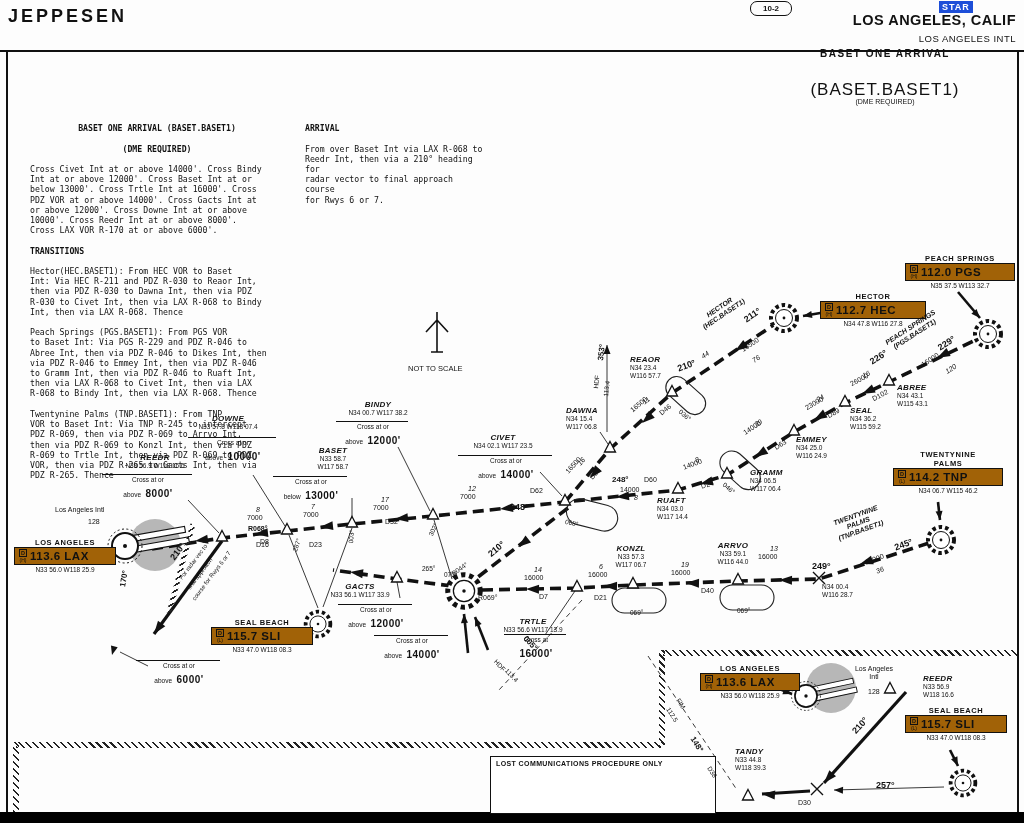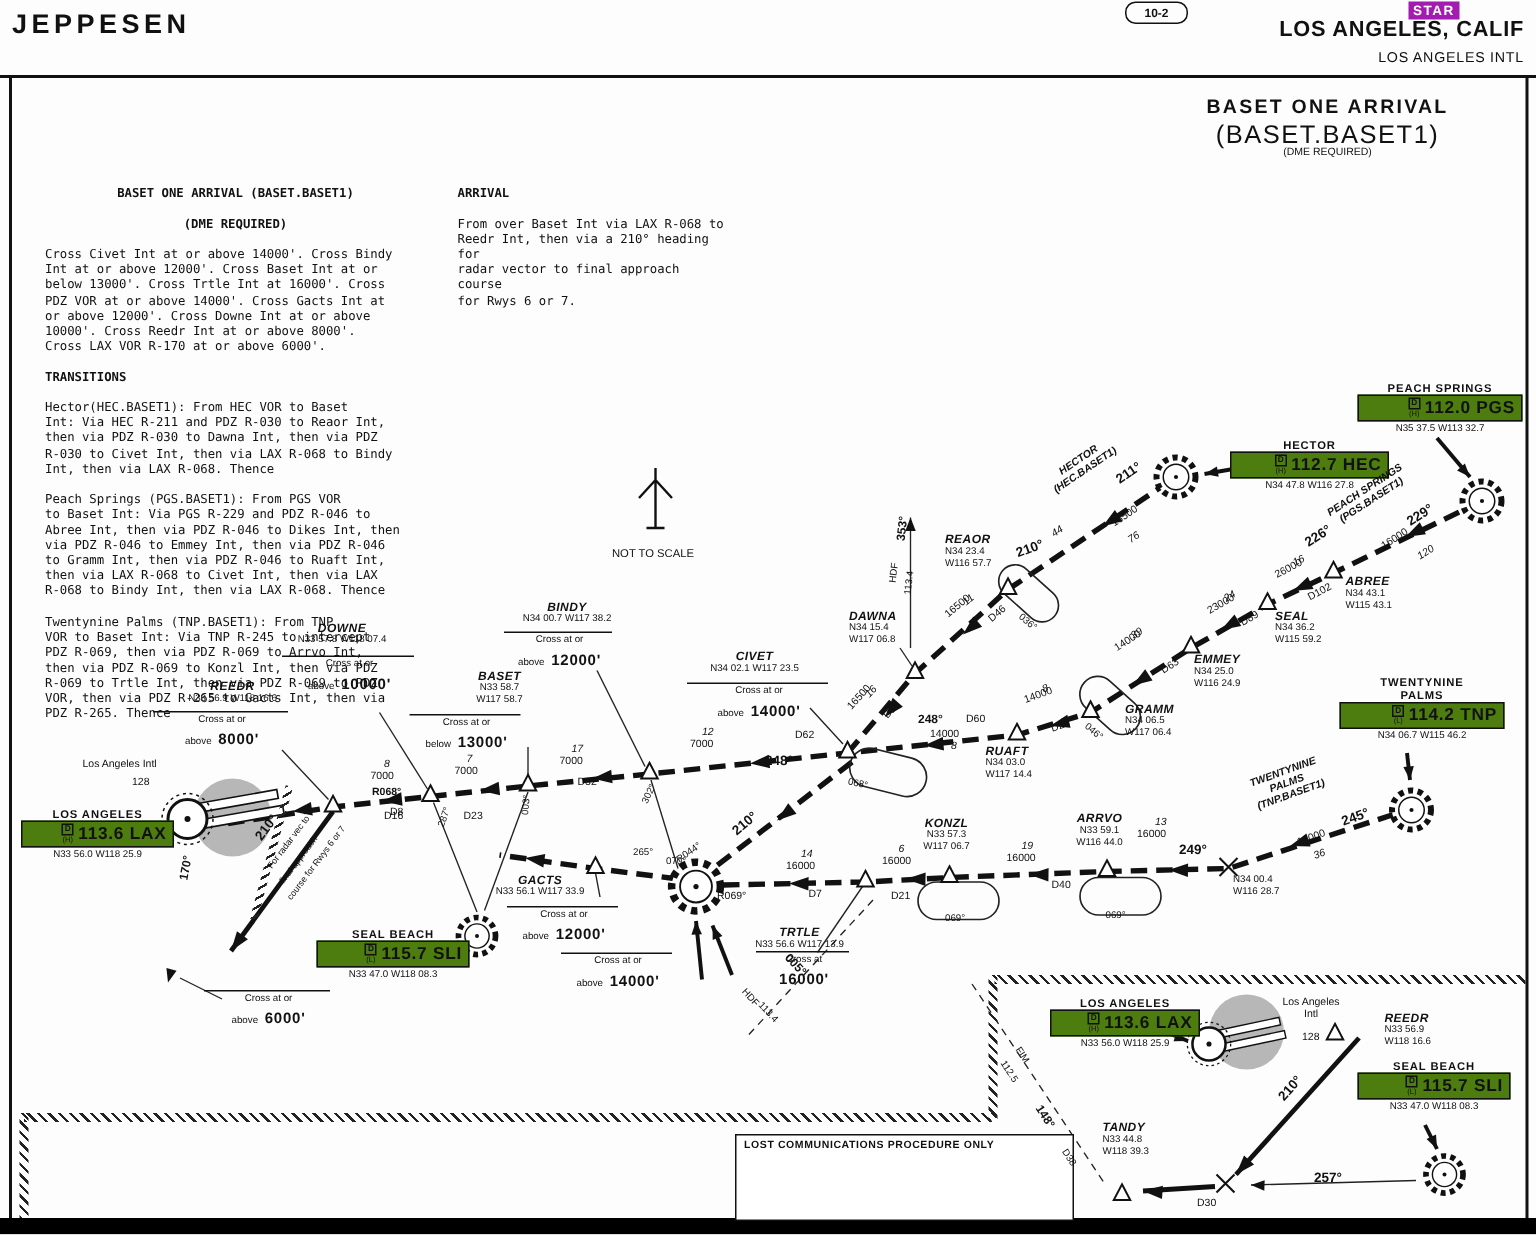--- a/index.html
+++ b/index.html
@@ -17,21 +17,21 @@
   .s9{font-size:9px}.s8{font-size:8px}.s75{font-size:7.5px}.s65{font-size:6.5px}.s6{font-size:6px}
   .ctr{text-align:center}
   .wname{font:italic 700 8px "Liberation Sans",sans-serif;letter-spacing:.3px}
   .wcoord{font:6.5px "Liberation Sans",sans-serif;white-space:pre-line;line-height:1.25}
   .xbox{position:absolute;border-top:1.2px solid #111;padding:1px 2px 0 4px;text-align:center}
   .xpre{font:6.5px "Liberation Sans",sans-serif}
   .xword{font:6.5px "Liberation Sans",sans-serif}
   .xalt{font:700 10px "Liberation Sans",sans-serif;letter-spacing:.5px}
   .nav{position:absolute;text-align:center}
   .nav-name{font:700 7.5px "Liberation Sans",sans-serif;letter-spacing:.6px;white-space:pre-line;line-height:1.2}
-  .nav-box{border:1.6px solid #111;padding:1px 4px;display:flex;align-items:center;justify-content:flex-end;gap:3px;background:#4d7c0f}
+  .nav-box{border:1.6px solid #111;padding:1px 4px;display:flex;align-items:center;justify-content:flex-start;gap:3px;background:#a16207}
   .nav-dc{display:flex;flex-direction:column;align-items:center;line-height:1}
   .nav-d{font:700 5.5px "Liberation Sans",sans-serif;border:.8px solid #111;padding:0 1px}
   .nav-cls{font:5px "Liberation Sans",sans-serif}
   .nav-freq{font:700 11.5px "Liberation Sans",sans-serif;letter-spacing:.5px;white-space:nowrap}
   .nav-coord{font:6.5px "Liberation Sans",sans-serif;margin-top:1px;white-space:nowrap}
   .tb{position:absolute;font:8.2px "DejaVu Sans Mono",monospace;line-height:10.2px;white-space:pre-line}
   .tb .t{font-weight:700;text-align:center}
   .hatch{position:absolute;background:repeating-linear-gradient(45deg,#222 0 1.6px,transparent 1.6px 5px)}
   .blk{position:absolute;background:#000}
   .fr{position:absolute;background:#111}
@@ -211,24 +211,24 @@
   <div class="fr" style="left:1017px;top:52px;width:1.5px;height:760px"></div>
   <div class="blk" style="left:0;top:812px;width:1024px;height:11px"></div>
   <div class="hatch" style="left:663px;top:650px;width:354px;height:6px"></div>
   <div class="hatch" style="left:659px;top:650px;width:6px;height:97px"></div>
   <div class="hatch" style="left:16px;top:742px;width:648px;height:6px"></div>
   <div class="hatch" style="left:13px;top:742px;width:6px;height:70px"></div>
   <div class="hatch" style="left:135px;top:566px;width:92px;height:5px;transform:rotate(105deg)"></div>
 
   <div class="m b" style="left:8px;top:6px;font-size:18px;letter-spacing:3px">JEPPESEN</div>
   <div style="position:absolute;left:750px;top:1px;width:40px;height:13px;border:1.2px solid #111;border-radius:7px;text-align:center;font:700 8px 'Liberation Sans',sans-serif;line-height:13px">10-2</div>
-  <div style="position:absolute;left:939px;top:1px;background:#a21caf;color:#fff;font:700 9px 'Liberation Sans',sans-serif;padding:1px 3px;letter-spacing:1px">STAR</div>
+  <div style="position:absolute;left:939px;top:1px;background:#1d4ed8;color:#fff;font:700 9px 'Liberation Sans',sans-serif;padding:1px 3px;letter-spacing:1px">STAR</div>
   <div class="m b" style="left:700px;top:12px;width:316px;font-size:14.5px;text-align:right;letter-spacing:.5px">LOS ANGELES, CALIF</div>
   <div class="m" style="left:700px;top:34px;width:316px;font-size:9.5px;text-align:right;letter-spacing:.5px">LOS ANGELES INTL</div>
-  <div class="m b ctr" style="left:775px;top:64px;width:220px;font-size:13px;letter-spacing:1.5px">BASET ONE ARRIVAL</div>
+  <div class="m b ctr" style="left:775px;top:48px;width:220px;font-size:10px;letter-spacing:1.5px">BASET ONE ARRIVAL</div>
   <div class="m ctr" style="left:775px;top:80px;width:220px;font-size:17px;letter-spacing:1px">(BASET.BASET1)</div>
   <div class="m ctr" style="left:775px;top:98px;width:220px;font-size:7px">(DME REQUIRED)</div>
 
   <div class="tb" style="left:30px;top:113px;width:254px">
     <div class="t">BASET ONE ARRIVAL (BASET.BASET1)</div>
     <div class="t">(DME REQUIRED)</div>
     <div>Cross Civet Int at or above 14000'. Cross Bindy
 Int at or above 12000'. Cross Baset Int at or
 below 13000'. Cross Trtle Int at 16000'. Cross
 PDZ VOR at or above 14000'. Cross Gacts Int at
@@ -417,21 +417,21 @@
   <div class="m" style="left:524px;top:574px">16000</div>
   <div class="m" style="left:539px;top:593px">D7</div>
   <div class="m i" style="left:599px;top:563px">6</div>
   <div class="m" style="left:588px;top:571px">16000</div>
   <div class="m" style="left:594px;top:594px">D21</div>
   <div class="m i" style="left:681px;top:561px">19</div>
   <div class="m" style="left:671px;top:569px">16000</div>
   <div class="m" style="left:701px;top:587px">D40</div>
   <div class="m i" style="left:770px;top:545px">13</div>
   <div class="m" style="left:758px;top:553px">16000</div>
-  <div class="m b s9" style="left:786px;top:561px">249°</div>
+  <div class="m b s9" style="left:812px;top:561px">249°</div>
   <div class="m b s9" style="left:893px;top:543px;transform:rotate(-20deg)">245°</div>
   <div class="m" style="left:864px;top:559px;transform:rotate(-20deg)">16000</div>
   <div class="m i" style="left:875px;top:568px;transform:rotate(-20deg)">36</div>
   <div class="m i b ctr" style="left:832px;top:520px;transform:rotate(-20deg)">TWENTYNINE
 PALMS
 (TNP.BASET1)</div>
   <div class="m i b ctr" style="left:884px;top:340px;transform:rotate(-33deg)">PEACH SPRINGS
 (PGS.BASET1)</div>
   <div class="m b s9" style="left:868px;top:358px;transform:rotate(-33deg)">226°</div>
   <div class="m b s9" style="left:936px;top:344px;transform:rotate(-33deg)">229°</div>

